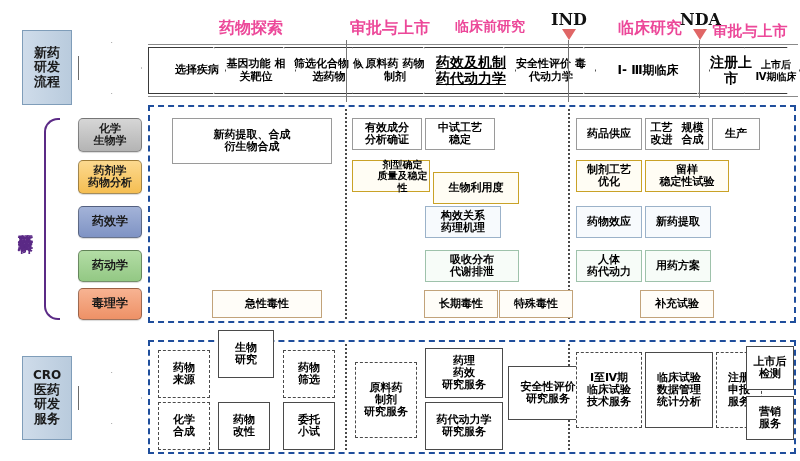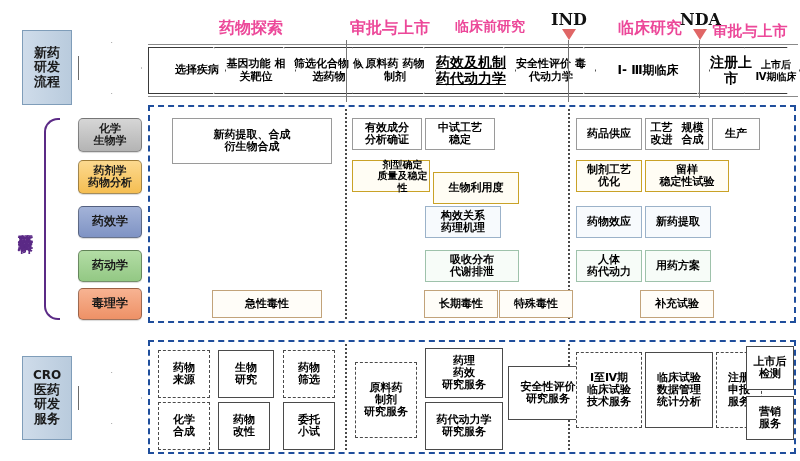--- a/index.html
+++ b/index.html
@@ -269,21 +269,21 @@
 <div class="abs bigarrow" style="left:78px;top:372px;width:62px;height:50px;"></div>
 
 <div class="abs dashbox" style="left:148px;top:340px;width:648px;height:114px;"></div>
 <div class="abs vsep-dot" style="left:345px;top:344px;height:106px;"></div>
 <div class="abs vsep-dot" style="left:568px;top:344px;height:106px;"></div>
 
 <div class="abs cell c-dash ctr" style="left:158px;top:350px;width:52px;height:48px;font-size:11px;flex-direction:column;">
   <span>药物</span>
   <span>来源</span>
 </div>
-<div class="abs cell c-solid ctr" style="left:218px;top:350px;width:56px;height:48px;font-size:11px;flex-direction:column;align-items:center;">
+<div class="abs cell c-solid ctr" style="left:218px;top:330px;width:56px;height:48px;font-size:11px;flex-direction:column;align-items:center;">
   <span>生物</span>
   <span>研究</span>
 </div>
 <div class="abs cell c-dash ctr" style="left:283px;top:350px;width:52px;height:48px;font-size:11px;flex-direction:column;">
   <span>药物</span>
   <span>筛选</span>
 </div>
 <div class="abs cell c-dash ctr" style="left:158px;top:402px;width:52px;height:48px;font-size:11px;flex-direction:column;">
   <span>化学</span>
   <span>合成</span>

